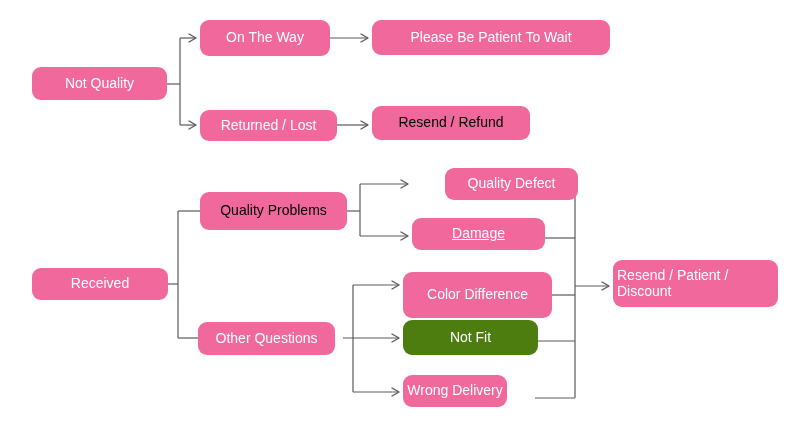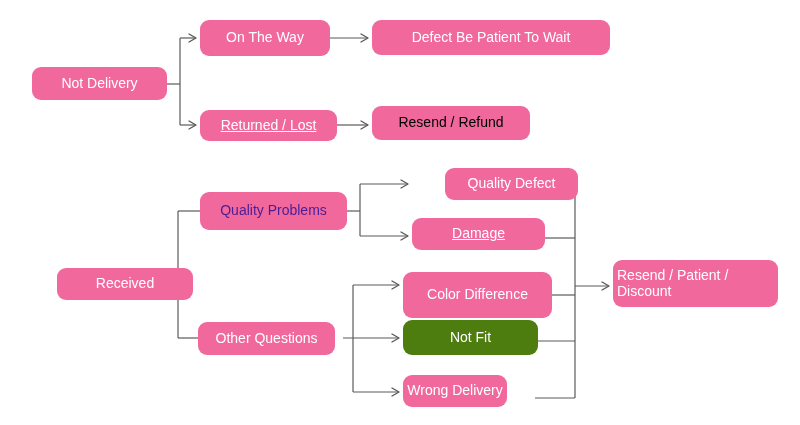--- a/index.html
+++ b/index.html
@@ -60,27 +60,27 @@
       <polyline points="353,392 399,392" fill="none" stroke="#5a5a5a" stroke-width="1.2" marker-end="url(#arrowhead)"></polyline>
       <polyline points="545,184 575,184" fill="none" stroke="#5a5a5a" stroke-width="1.2"></polyline>
       <polyline points="545,238 575,238" fill="none" stroke="#5a5a5a" stroke-width="1.2"></polyline>
       <polyline points="552,295 575,295" fill="none" stroke="#5a5a5a" stroke-width="1.2"></polyline>
       <polyline points="538,341 575,341" fill="none" stroke="#5a5a5a" stroke-width="1.2"></polyline>
       <polyline points="535,398 575,398" fill="none" stroke="#5a5a5a" stroke-width="1.2"></polyline>
       <polyline points="575,184 575,398" fill="none" stroke="#5a5a5a" stroke-width="1.2"></polyline>
       <polyline points="575,286 609,286" fill="none" stroke="#5a5a5a" stroke-width="1.2" marker-end="url(#arrowhead)"></polyline>
     </svg>
   <div id="node-layer">
-      <div class="node" style="left: 32px; top: 67px; width: 135px; height: 33px; background: rgb(240, 104, 156); color: rgb(255, 255, 255);">Not Delivery</div>
+      <div class="node" style="left: 32px; top: 67px; width: 135px; height: 33px; background: rgb(240, 104, 156); color: rgb(255, 255, 255);">Not Quality</div>
       <div class="node" style="left: 200px; top: 20px; width: 130px; height: 36px; background: rgb(240, 104, 156); color: rgb(255, 255, 255);">On The Way</div>
-      <div class="node" style="left: 372px; top: 20px; width: 238px; height: 35px; background: rgb(240, 104, 156); color: rgb(255, 255, 255);">Defect Be Patient To Wait</div>
-      <div class="node" style="left: 200px; top: 110px; width: 137px; height: 31px; background: rgb(240, 104, 156); color: rgb(255, 255, 255); text-decoration: underline;">Returned / Lost</div>
+      <div class="node" style="left: 372px; top: 20px; width: 238px; height: 35px; background: rgb(240, 104, 156); color: rgb(255, 255, 255);">Please Be Patient To Wait</div>
+      <div class="node" style="left: 200px; top: 110px; width: 137px; height: 31px; background: rgb(240, 104, 156); color: rgb(255, 255, 255);">Returned / Lost</div>
       <div class="node" style="left: 372px; top: 106px; width: 158px; height: 34px; background: rgb(240, 104, 156); color: #000000;">Resend / Refund</div>
-      <div class="node" style="left: 32px; top: 268px; width: 136px; height: 32px; background: rgb(240, 104, 156); color: rgb(255, 255, 255); margin-left: 25px;">Received</div>
-      <div class="node" style="left: 200px; top: 192px; width: 147px; height: 38px; background: rgb(240, 104, 156); color: #4c1d95;">Quality Problems</div>
+      <div class="node" style="left: 32px; top: 268px; width: 136px; height: 32px; background: rgb(240, 104, 156); color: rgb(255, 255, 255);">Received</div>
+      <div class="node" style="left: 200px; top: 192px; width: 147px; height: 38px; background: rgb(240, 104, 156); color: #000000;">Quality Problems</div>
       <div class="node" style="left: 198px; top: 322px; width: 137px; height: 33px; background: rgb(240, 104, 156); color: rgb(255, 255, 255);">Other Questions</div>
       <div class="node" style="left: 412px; top: 168px; width: 133px; height: 32px; background: rgb(240, 104, 156); color: rgb(255, 255, 255); margin-left: 33px;">Quality Defect</div>
       <div class="node" style="left: 412px; top: 218px; width: 133px; height: 32px; background: rgb(240, 104, 156); color: rgb(255, 255, 255); text-decoration: underline;">Damage</div>
       <div class="node" style="left: 403px; top: 272px; width: 149px; height: 46px; background: rgb(240, 104, 156); color: rgb(255, 255, 255);">Color Difference</div>
       <div class="node" style="left: 403px; top: 320px; width: 135px; height: 35px; background: #4d7c0f; color: rgb(255, 255, 255);">Not Fit</div>
       <div class="node" style="left: 403px; top: 375px; width: 104px; height: 32px; background: rgb(240, 104, 156); color: rgb(255, 255, 255);">Wrong Delivery</div>
       <div class="node" style="left: 613px; top: 260px; width: 165px; height: 47px; background: rgb(240, 104, 156); color: rgb(255, 255, 255);">Resend / Patient / Discount</div>
     </div>
 </div>
 

